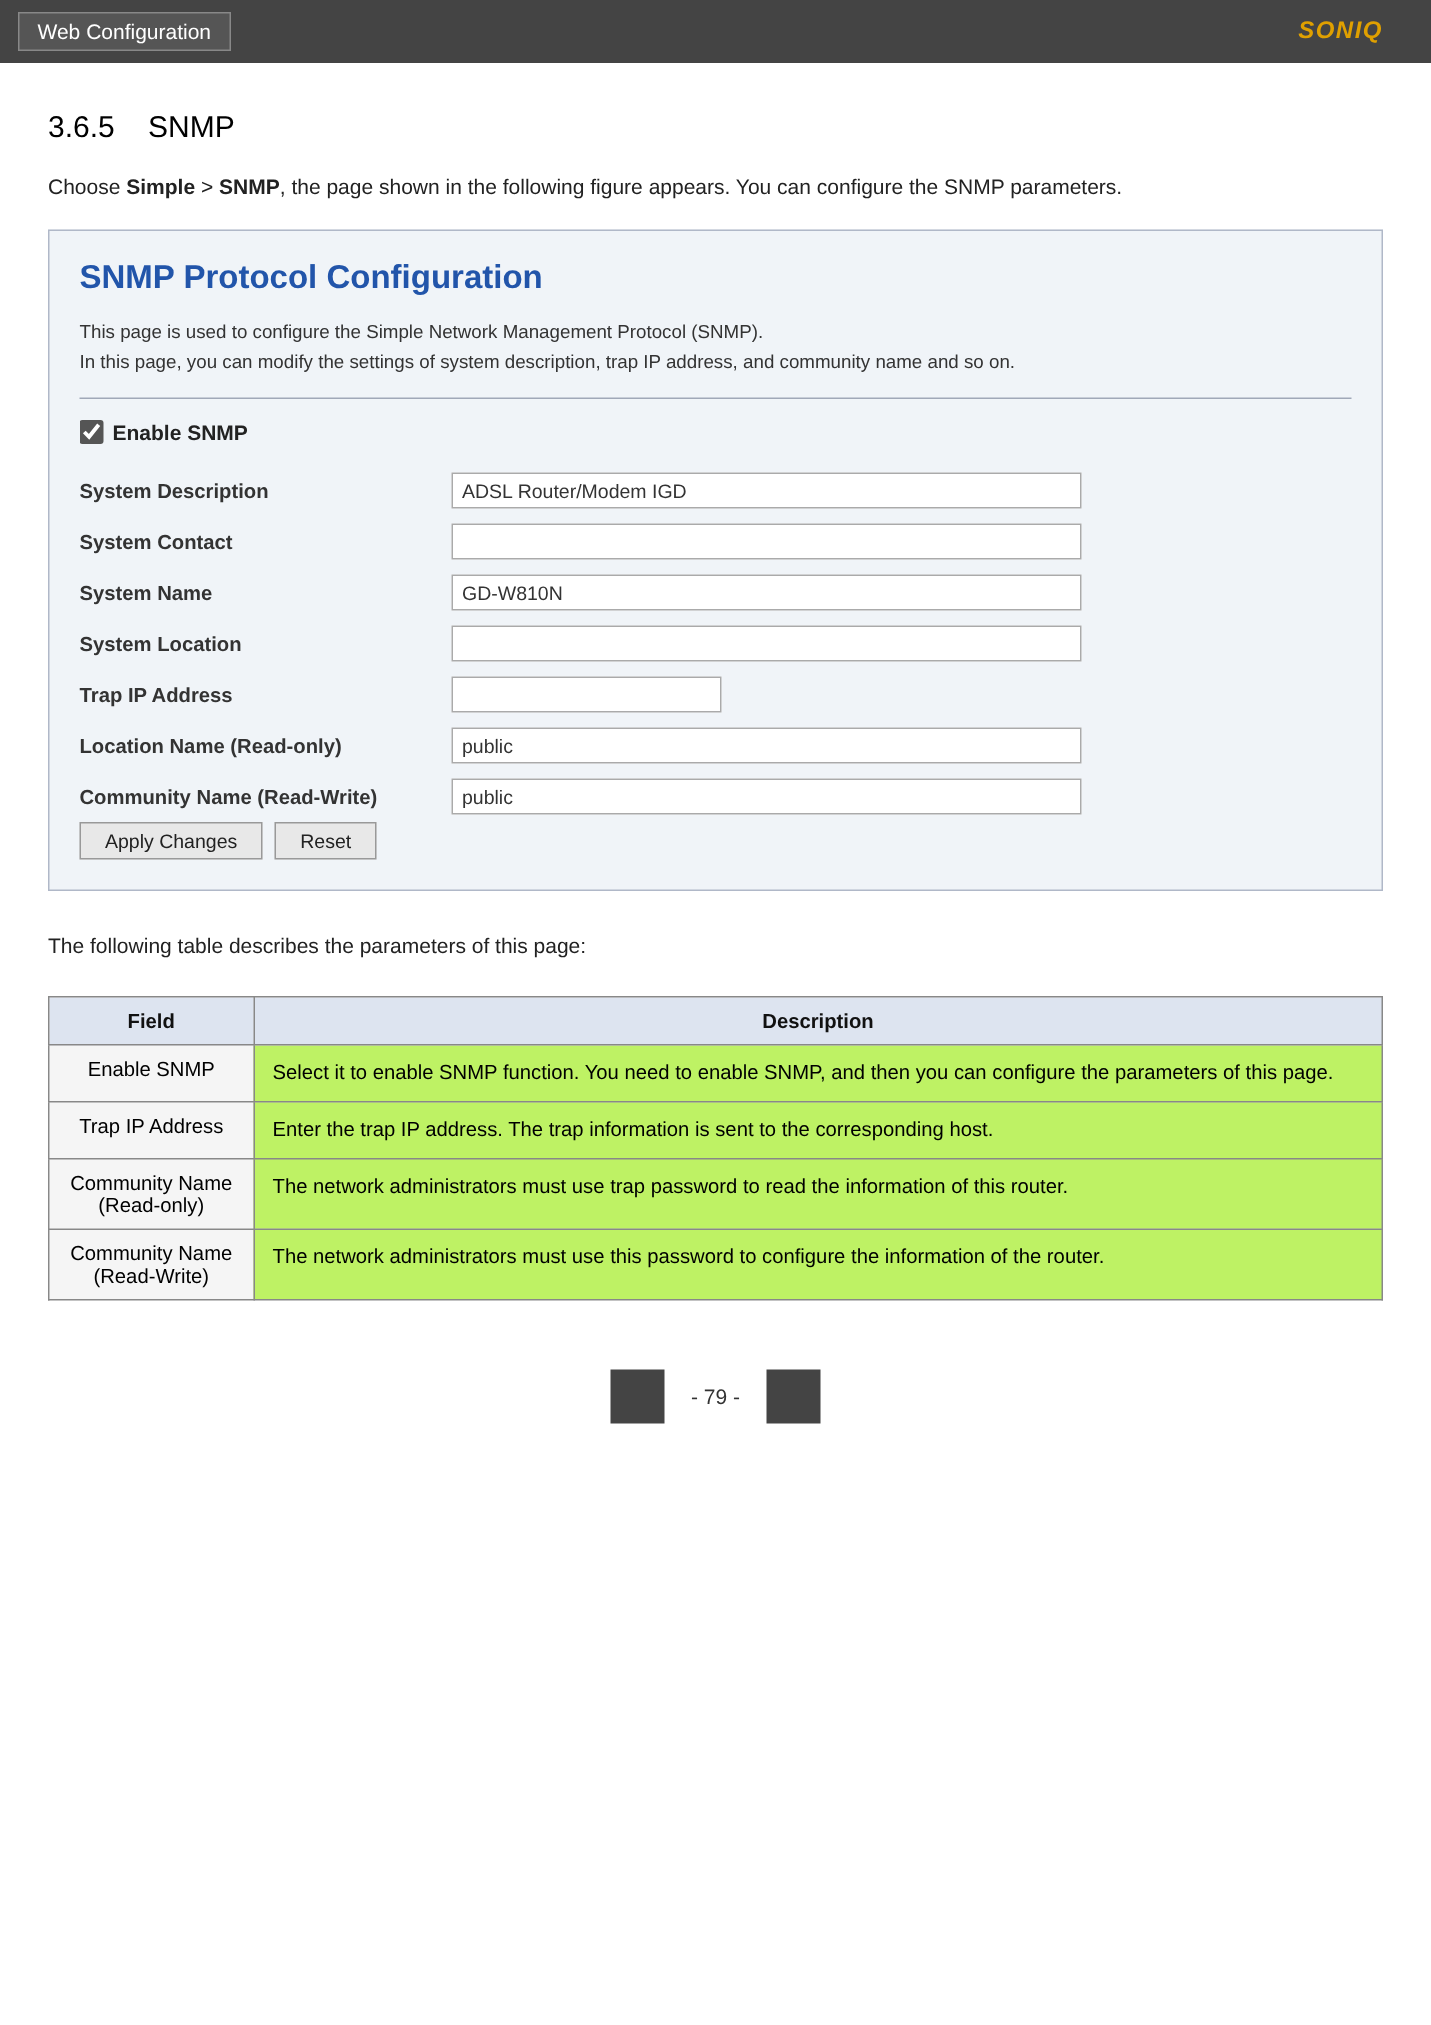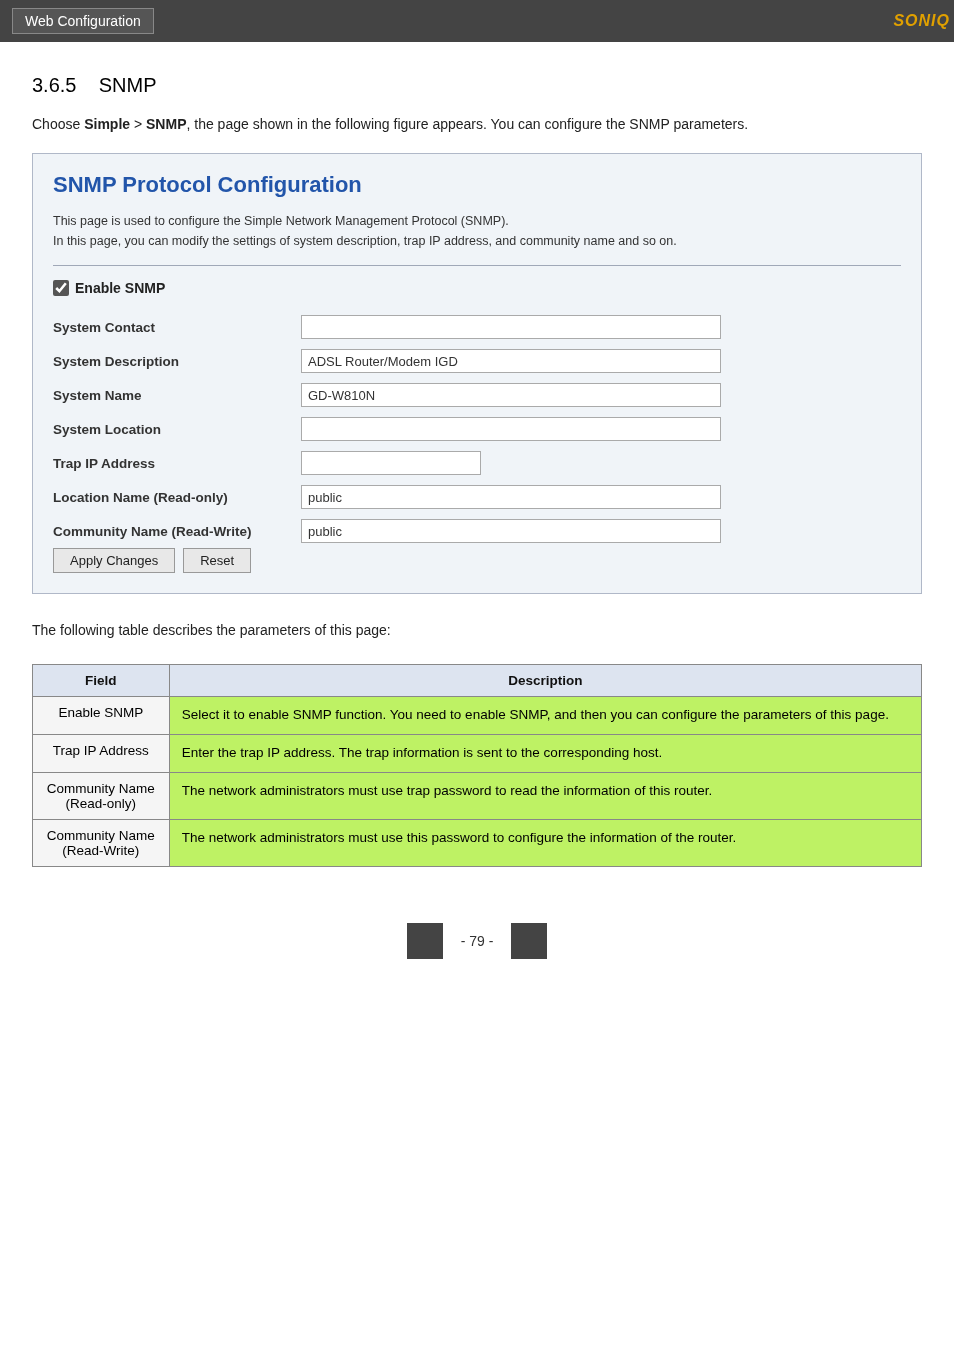--- a/index.html
+++ b/index.html
@@ -24,21 +24,21 @@
     .header-title-box {
       background: #555;
       border: 1px solid #888;
       padding: 4px 12px;
       color: #fff;
       font-size: 14px;
       font-weight: normal;
     }
     .brand-logo {
       position: absolute;
-      right: 4px;
+      right: 32px;
       top: 50%;
       transform: translateY(-50%);
       color: #e0a000;
       font-size: 16px;
       font-weight: bold;
       letter-spacing: 1px;
       font-style: italic;
     }
     
     .main-content {
@@ -151,21 +151,21 @@
     .table-intro-text {
       font-size: 14px;
       margin-bottom: 26px;
       color: #222;
     }
 
     
     .desc-table {
       width: 100%;
       border-collapse: collapse;
-      margin-bottom: 40px;
+      margin-bottom: 30px;
     }
     .desc-table th, .desc-table td {
       border: 1px solid #888;
       padding: 8px 12px;
       font-size: 13.5px;
       vertical-align: top;
     }
     .desc-table th {
       background: #dde4f0;
       font-weight: bold;
@@ -233,30 +233,30 @@
 
     <div class="enable-snmp-row">
       <input type="checkbox" checked="" style="">
       <label class="enable-snmp-label">Enable SNMP</label>
     </div>
 
     <table class="form-table">
       <tbody>
 
         <tr>
+          <td class="label-cell">System Description</td>
+          <td class="input-cell">
+            <input type="text" class="input-full" value="ADSL Router/Modem IGD" style="">
+          </td>
+        </tr>
+
+        <tr>
           <td class="label-cell">System Contact</td>
           <td class="input-cell">
             <input type="text" class="input-full" value="" style="">
-          </td>
-        </tr>
-
-        <tr>
-          <td class="label-cell">System Description</td>
-          <td class="input-cell">
-            <input type="text" class="input-full" value="ADSL Router/Modem IGD" style="">
           </td>
         </tr>
 
         <tr>
           <td class="label-cell">System Name</td>
           <td class="input-cell">
             <input type="text" class="input-full" value="GD-W810N" style="">
           </td>
         </tr>
 

